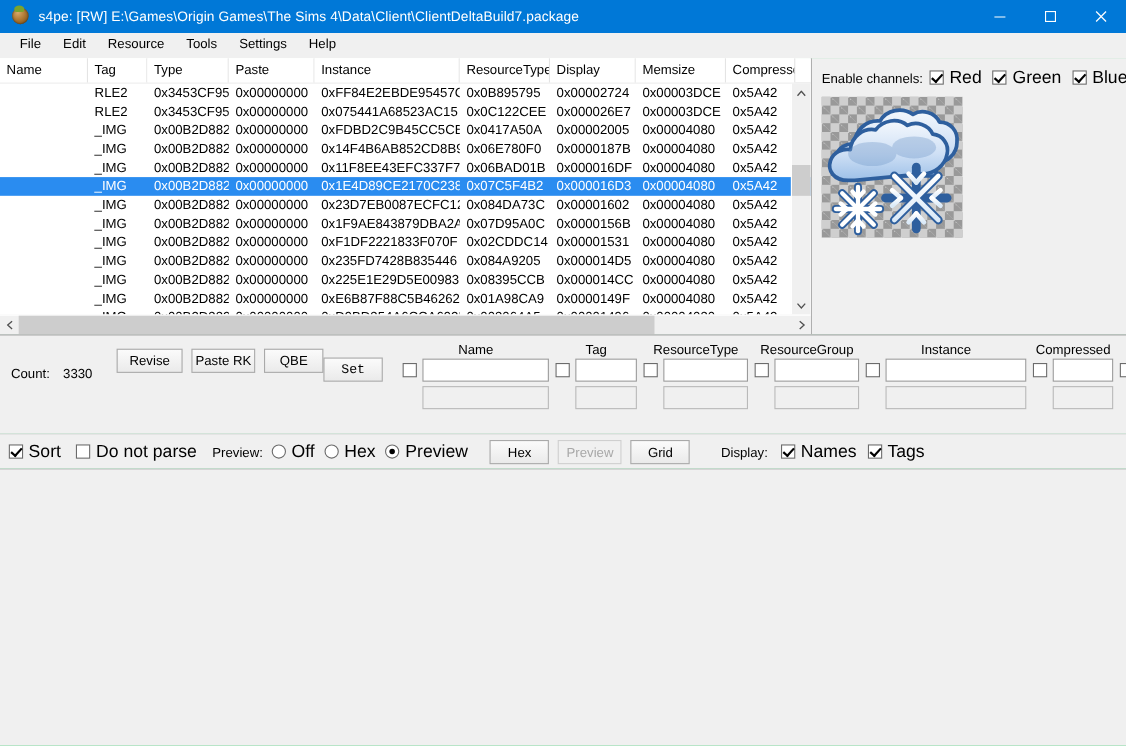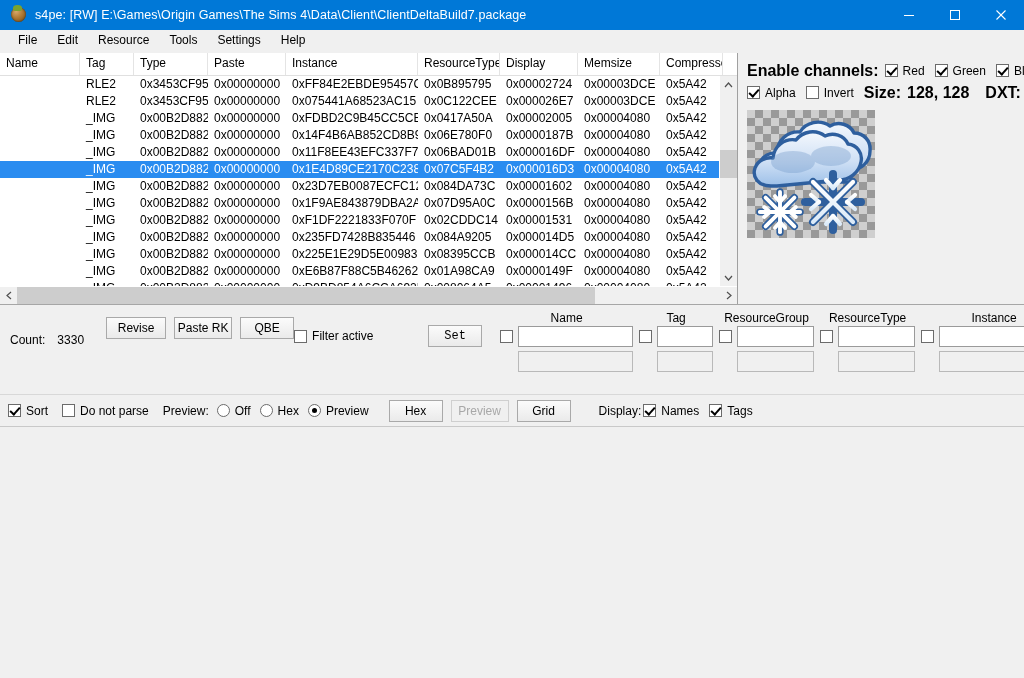--- a/index.html
+++ b/index.html
@@ -58,21 +58,21 @@
   .vsb .thumb{position:absolute;left:0;top:74px;width:17px;height:28px;background:#cdcdcd;}
   
   .hsb{height:17px;background:#f0f0f0;display:flex;align-items:center;flex:0 0 17px;position:relative;border-top:1px solid #fff;}
   .hsb .arr{width:17px;height:17px;display:flex;align-items:center;justify-content:center;color:#606060;font-size:9px;}
   .hsb .track{flex:1;height:17px;position:relative;}
   .hsb .thumb{position:absolute;left:0;top:0;width:578px;height:17px;background:#cdcdcd;}
 
   
   .preview{flex:1;background:#f0f0f0;border-left:1px solid #a0a0a0;display:flex;flex-direction:column;padding:8px 8px 0 9px;box-sizing:border-box;}
   .pv-row{display:flex;align-items:center;height:19px;margin-bottom:3px;white-space:nowrap;}
-  .pv-lab{font-size:16px;margin-right:6px;font-weight:bold;}
+  .pv-lab{font-size:12px;margin-right:6px;}
   .pv-gap{width:10px;}
   .pv-img{
     margin-top:5px;width:128px;height:128px;
     background-image:
       linear-gradient(45deg,#999 25%,transparent 25%,transparent 75%,#999 75%),
       linear-gradient(45deg,#999 25%,transparent 25%,transparent 75%,#999 75%);
     background-size:16px 16px;background-position:0 0,8px 8px;background-color:#cfcfcf;
     position:relative;overflow:hidden;
   }
   .pv-img svg{position:absolute;left:0;top:0;}
@@ -106,21 +106,21 @@
   }
   .sb-item{display:flex;align-items:center;font-size:12px;margin-right:14px;white-space:nowrap;}
   .footer{flex:1;background:#f0f0f0;border-top:1px solid #c9c9c9;}
 
   
   .cb{width:13px;height:13px;border:1px solid #6b6b6b;background:#fff;display:inline-block;position:relative;box-sizing:border-box;flex:0 0 13px;}
   .cb.checked::after{
     content:"";position:absolute;left:3px;top:0px;width:4px;height:8px;
     border:solid #000;border-width:0 2px 2px 0;transform:rotate(42deg);
   }
-  .cblabel{margin-left:5px;font-size:12px;}
+  .cblabel{margin-left:5px;font-size:16px;}
   .rb{width:13px;height:13px;border:1px solid #6b6b6b;border-radius:50%;background:#fff;display:inline-block;position:relative;box-sizing:border-box;flex:0 0 13px;}
   .rb.checked::after{content:"";position:absolute;left:3px;top:3px;width:5px;height:5px;border-radius:50%;background:#000;}
 </style>
 </head>
 <body>
 
 <div class="win">
 
   <div class="titlebar">
     <div class="tb-icon">
@@ -353,32 +353,20 @@
       <div class="pv-row">
         <span class="pv-lab">Enable channels:</span>
         <span class="cb checked"></span>
         <span class="cblabel">Red</span>
         <span class="pv-gap"></span>
         <span class="cb checked"></span>
         <span class="cblabel">Green</span>
         <span class="pv-gap"></span>
         <span class="cb checked"></span>
         <span class="cblabel">Blue</span>
-      </div>
-      <div class="pv-row">
-        <span class="cb checked"></span>
-        <span class="cblabel">Alpha</span>
-        <span class="pv-gap"></span>
-        <span class="cb"></span>
-        <span class="cblabel">Invert</span>
-        <span class="pv-gap"></span>
-        <span class="pv-lab">Size:</span>
-        <span class="pv-lab">128, 128</span>
-        <span class="pv-gap"></span>
-        <span class="pv-lab">DXT: 5</span>
       </div>
       <div class="pv-img">
         <svg width="128" height="128" viewBox="0 0 128 128">
           <defs>
             <linearGradient id="cg" x1="0" y1="0" x2="0" y2="1">
               <stop offset="0%" stop-color="#f4f8fd"></stop>
                 <stop offset="55%" stop-color="#cfe0f5"></stop>
                 <stop offset="100%" stop-color="#9dc0e8"></stop>
             </linearGradient>
             <linearGradient id="sg" x1="0" y1="0" x2="0" y2="1">
@@ -450,24 +438,20 @@
       <span>Count:</span><span class="num">3330</span>
     </div>
     <div class="btncol">
       <div style="display:flex;flex-direction:row;">
         <div style="display:flex;">
           <button class="btn" style="width:60px;margin-right:8px;">Revise</button>
           <button class="btn" style="width:58px;margin-right:8px;">Paste RK</button>
           <button class="btn" style="width:44px;">QBE</button>
         </div>
         <div style="display:flex;margin-top:8px;">
-          <div class="filteractive" style="margin-top:0;width:134px;">
-            <span class="cb"></span>
-            <span class="cblabel">Filter active</span>
-          </div>
           <button class="btn" style="width:44px;font-family:Liberation Mono, monospace;">Set</button>
         </div>
       </div>
     </div>
     <div class="fields" id="filter-fields">
         <div class="fgroup">
           <div class="flabel">Name</div>
           <div class="frow">
             <span class="cb"></span>
             <input type="text" class="tbox" value="" style="width: 115px;">
@@ -476,29 +460,29 @@
         </div>
         <div class="fgroup">
           <div class="flabel">Tag</div>
           <div class="frow">
             <span class="cb"></span>
             <input type="text" class="tbox" value="" style="width: 56px;">
           </div>
           <input type="text" class="tbox second" disabled="" value="" style="width: 56px;">
         </div>
         <div class="fgroup">
+          <div class="flabel">ResourceType</div>
+          <div class="frow">
+            <span class="cb"></span>
+            <input type="text" class="tbox" value="" style="width: 77px;">
+          </div>
+          <input type="text" class="tbox second" disabled="" value="" style="width: 77px;">
+        </div>
+        <div class="fgroup">
           <div class="flabel">ResourceGroup</div>
-          <div class="frow">
-            <span class="cb"></span>
-            <input type="text" class="tbox" value="" style="width: 77px;">
-          </div>
-          <input type="text" class="tbox second" disabled="" value="" style="width: 77px;">
-        </div>
-        <div class="fgroup">
-          <div class="flabel">ResourceType</div>
           <div class="frow">
             <span class="cb"></span>
             <input type="text" class="tbox" value="" style="width: 77px;">
           </div>
           <input type="text" class="tbox second" disabled="" value="" style="width: 77px;">
         </div>
         <div class="fgroup">
           <div class="flabel">Instance</div>
           <div class="frow">
             <span class="cb"></span>
@@ -542,21 +526,21 @@
       <span class="cblabel" style="margin-right:9px;">Hex</span>
       <span class="rb checked"></span>
       <span class="cblabel">Preview</span>
     </div>
     <div class="sb-item" style="margin-left:6px;">
       <button class="btn" style="width:52px;margin-right:8px;">Hex</button>
       <button class="btn dis" style="width:58px;margin-right:8px;">Preview</button>
       <button class="btn" style="width:52px;">Grid</button>
     </div>
     <div class="sb-item" style="margin-left:14px;">
-      <span style="margin-right:2px;">Display:</span>
+      <span style="margin-right:12px;">Display:</span>
       <span class="cb checked"></span>
       <span class="cblabel" style="margin-right:10px;">Names</span>
       <span class="cb checked"></span>
       <span class="cblabel">Tags</span>
     </div>
   </div>
   <div class="footer"></div>
 </div>
 
 </body></html>

